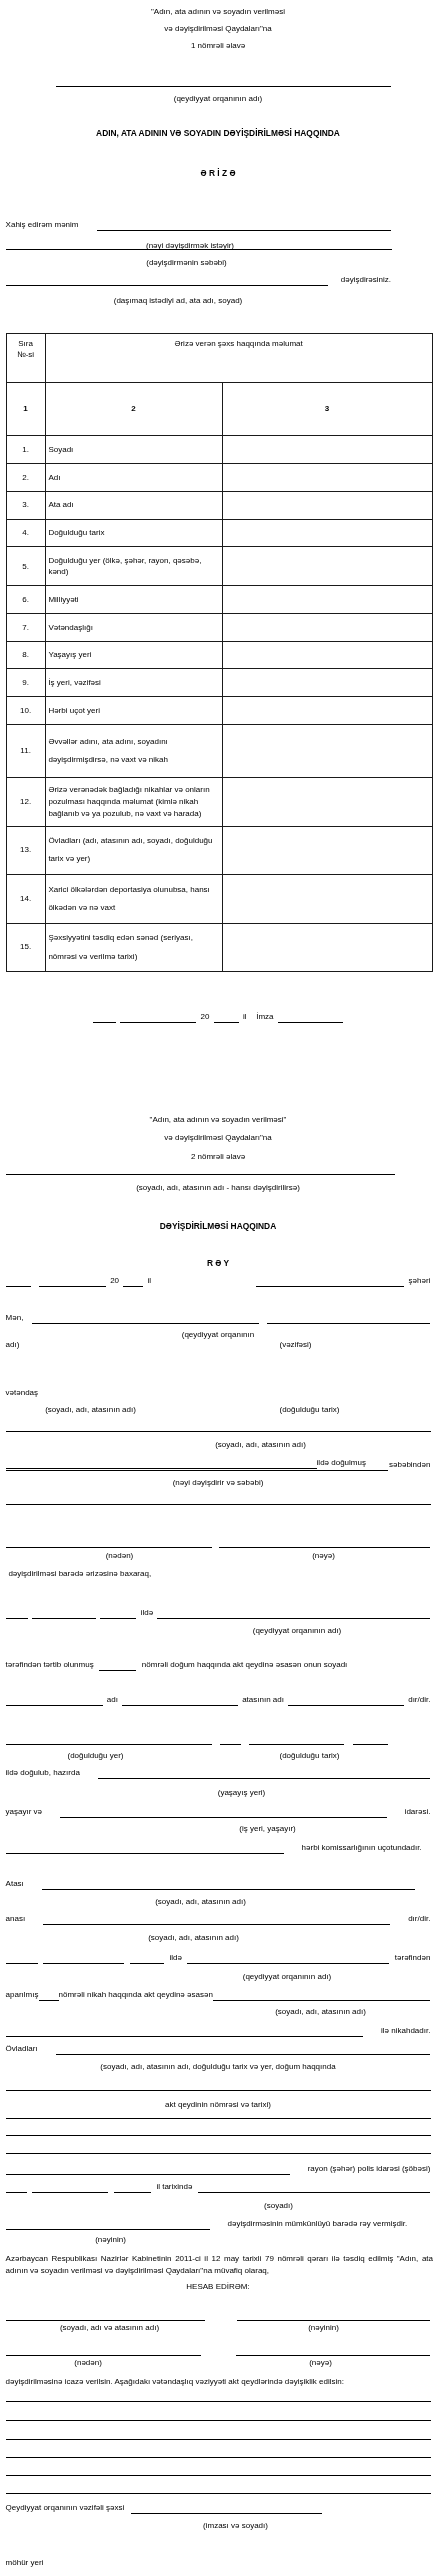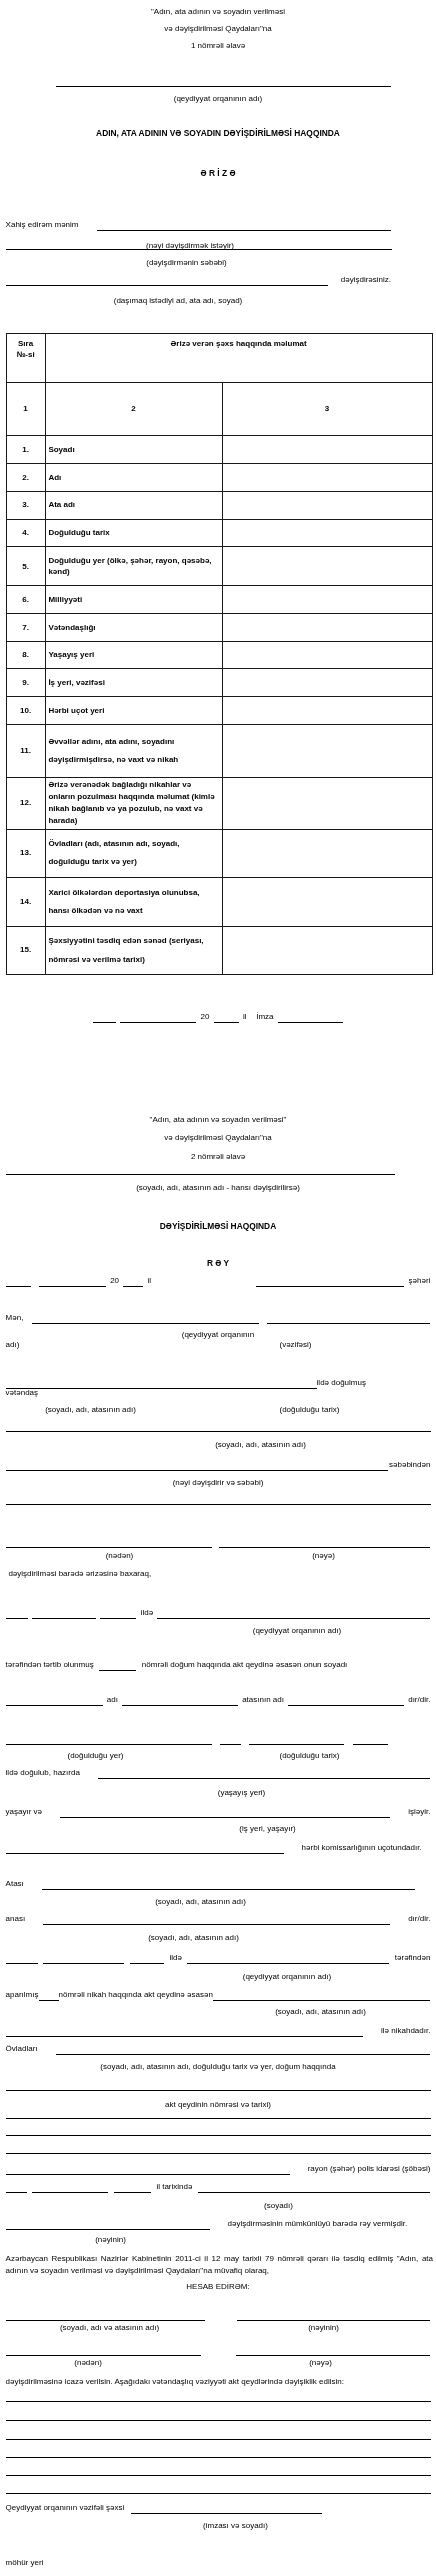--- a/index.html
+++ b/index.html
@@ -13,21 +13,21 @@
   .row{left:5.6px;right:5.6px;display:flex;align-items:flex-end;gap:18px;white-space:nowrap;}
   .tx{flex:0 0 auto;}
   .bl{display:inline-block;border-bottom:0.7px solid #000;height:9.2px;flex:0 0 auto;}
   .bl.f{flex:1 1 auto;}
   .sp{flex:1 1 auto;}
   .hr{left:5.6px;width:425px;border-top:0.7px solid #000;height:0;}
   .hdr{line-height:17px;}
   .hdr2{line-height:18.3px;}
   table.info{position:absolute;top:333px;left:5.6px;width:425px;border-collapse:collapse;
              border:1.4px solid #1a1a1a;table-layout:fixed;}
-  .info th,.info td{border:0.7px solid #1a1a1a;padding:1.4px 2.8px;font-weight:bold;text-align:left;
+  .info th,.info td{border:0.7px solid #1a1a1a;padding:1.4px 2.8px;font-weight:normal;text-align:left;
                     vertical-align:middle;word-wrap:break-word;}
   .info thead tr.hrow th{height:42px;vertical-align:top;padding-top:5px;text-align:center;}
   .info thead tr.nums th{height:49px;text-align:center;font-weight:bold;}
   .info tbody td{height:24px;line-height:11.3px;}
   .info tbody td.no{text-align:center;}
   .info tbody tr:nth-child(5) td{height:35px;}
   .info tbody tr:nth-child(11) td{height:49px;line-height:18.3px;}
   .info tbody tr:nth-child(12) td{height:45px;line-height:12px;}
   .info tbody tr:nth-child(13) td{height:45px;line-height:18.3px;}
   .info tbody tr:nth-child(14) td{height:45px;line-height:18.3px;}
@@ -200,21 +200,21 @@
 
   <div class="abs row" style="top:1313px;gap:8.4px">
     <span class="tx">Mən,</span>
     <span class="bl f"></span>
     <span class="bl" style="width:163px"></span>
   </div>
   <div class="abs c" style="top:1330px">(qeydiyyat orqanının</div>
   <div class="abs" style="top:1340px;left:5.6px">adı)</div>
   <div class="abs cap" style="top:1340px;left:225px;width:141px">(vəzifəsi)</div>
 
-  <div class="abs row" style="top:1378px;gap:0">
+  <div class="abs row" style="top:1458px;gap:0">
     <span class="bl" style="width:174px"></span>
     <span class="bl" style="width:26px"></span>
     <span class="bl" style="width:88px"></span>
     <span class="bl" style="width:23px"></span>
     <span class="tx">ildə doğulmuş</span>
   </div>
   <div class="abs" style="top:1388px;left:5.6px">vətəndaş</div>
   <div class="abs cap" style="top:1405px;left:20px;width:141px">(soyadı, adı, atasının adı)</div>
   <div class="abs cap" style="top:1405px;left:246px;width:127px">(doğulduğu tarix)</div>
 
@@ -273,21 +273,21 @@
 
   <div class="abs row" style="top:1768px">
     <span class="tx">ildə doğulub, hazırda</span>
     <span class="bl f"></span>
   </div>
   <div class="abs cap" style="top:1788px;left:171px;width:141px">(yaşayış yeri)</div>
 
   <div class="abs row" style="top:1807px">
     <span class="tx">yaşayır və</span>
     <span class="bl f"></span>
-    <span class="tx">işləyir.</span>
+    <span class="tx">idarəsi.</span>
   </div>
   <div class="abs cap" style="top:1824px;left:197px;width:141px">(iş yeri, yaşayır)</div>
 
   <div class="abs row" style="top:1843px">
     <span class="bl" style="width:278px"></span>
     <span class="tx">hərbi komissarlığının uçotundadır.</span>
   </div>
 
   <div class="abs row" style="top:1879px;right:21px">
     <span class="tx">Atası</span>

